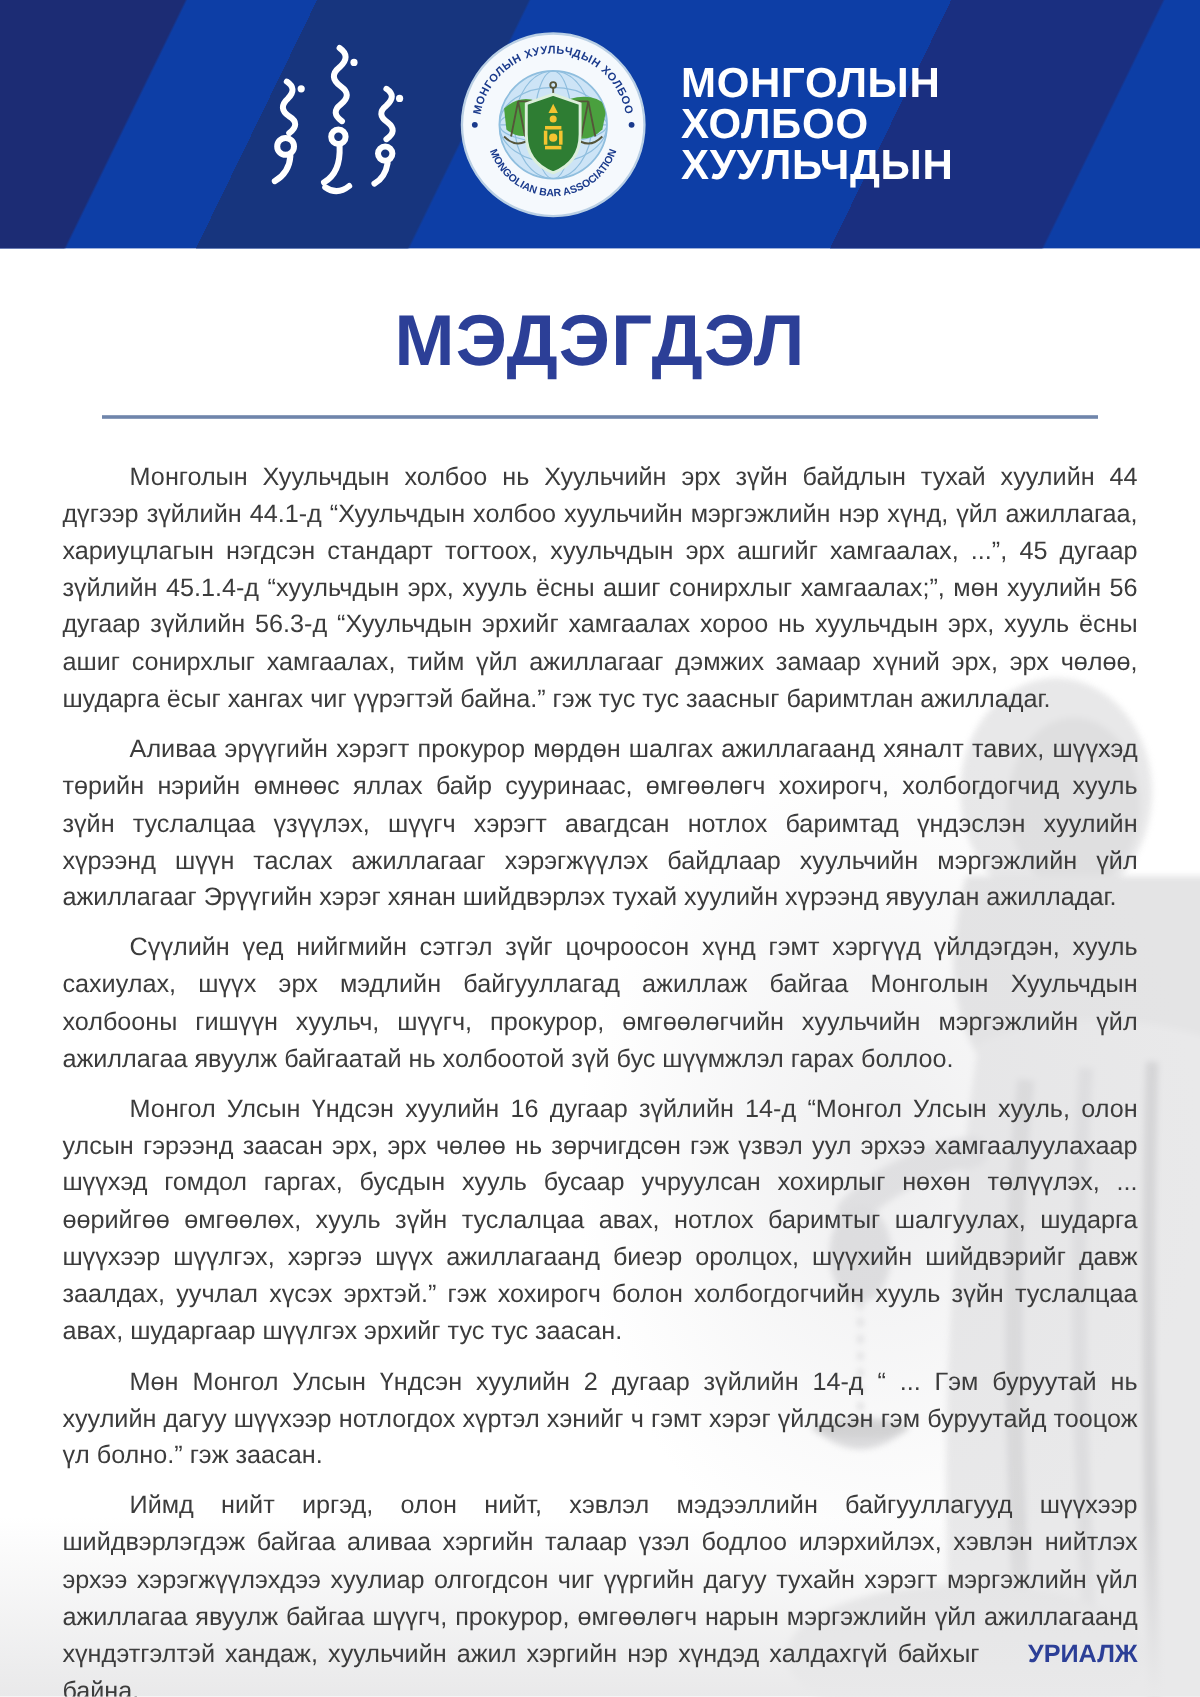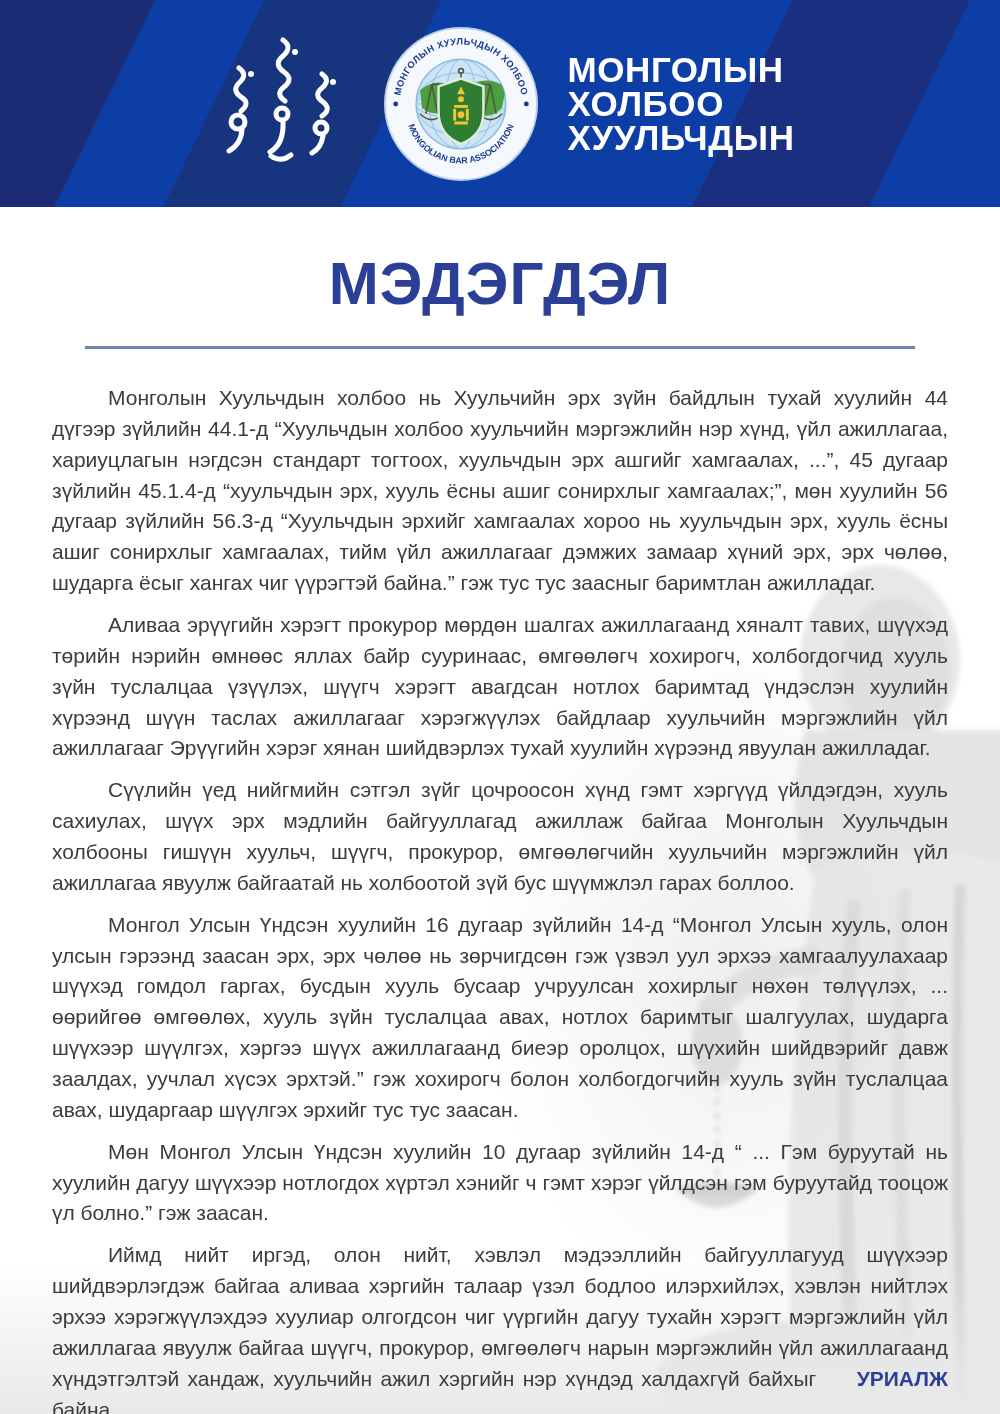--- a/index.html
+++ b/index.html
@@ -146,21 +146,21 @@
 
   <main class="content">
     <h1 class="title">МЭДЭГДЭЛ</h1>
     <div class="divider"></div>
 
     <section class="paragraphs">
       <p>Монголын Хуульчдын холбоо нь Хуульчийн эрх зүйн байдлын тухай хуулийн 44 дүгээр зүйлийн 44.1-д “Хуульчдын холбоо хуульчийн мэргэжлийн нэр хүнд, үйл ажиллагаа, хариуцлагын нэгдсэн стандарт тогтоох, хуульчдын эрх ашгийг хамгаалах, ...”, 45 дугаар зүйлийн 45.1.4-д “хуульчдын эрх, хууль ёсны ашиг сонирхлыг хамгаалах;”, мөн хуулийн 56 дугаар зүйлийн 56.3-д “Хуульчдын эрхийг хамгаалах хороо нь хуульчдын эрх, хууль ёсны ашиг сонирхлыг хамгаалах, тийм үйл ажиллагааг дэмжих замаар хүний эрх, эрх чөлөө, шударга ёсыг хангах чиг үүрэгтэй байна.” гэж тус тус заасныг баримтлан ажилладаг.</p>
       <p>Аливаа эрүүгийн хэрэгт прокурор мөрдөн шалгах ажиллагаанд хяналт тавих, шүүхэд төрийн нэрийн өмнөөс яллах байр сууринаас, өмгөөлөгч хохирогч, холбогдогчид хууль зүйн туслалцаа үзүүлэх, шүүгч хэрэгт авагдсан нотлох баримтад үндэслэн хуулийн хүрээнд шүүн таслах ажиллагааг хэрэгжүүлэх байдлаар хуульчийн мэргэжлийн үйл ажиллагааг Эрүүгийн хэрэг хянан шийдвэрлэх тухай хуулийн хүрээнд явуулан ажилладаг.</p>
       <p>Сүүлийн үед нийгмийн сэтгэл зүйг цочроосон хүнд гэмт хэргүүд үйлдэгдэн, хууль сахиулах, шүүх эрх мэдлийн байгууллагад ажиллаж байгаа Монголын Хуульчдын холбооны гишүүн хуульч, шүүгч, прокурор, өмгөөлөгчийн хуульчийн мэргэжлийн үйл ажиллагаа явуулж байгаатай нь холбоотой зүй бус шүүмжлэл гарах боллоо.</p>
       <p>Монгол Улсын Үндсэн хуулийн 16 дугаар зүйлийн 14-д “Монгол Улсын хууль, олон улсын гэрээнд заасан эрх, эрх чөлөө нь зөрчигдсөн гэж үзвэл уул эрхээ хамгаалуулахаар шүүхэд гомдол гаргах, бусдын хууль бусаар учруулсан хохирлыг нөхөн төлүүлэх, ... өөрийгөө өмгөөлөх, хууль зүйн туслалцаа авах, нотлох баримтыг шалгуулах, шударга шүүхээр шүүлгэх, хэргээ шүүх ажиллагаанд биеэр оролцох, шүүхийн шийдвэрийг давж заалдах, уучлал хүсэх эрхтэй.” гэж хохирогч болон холбогдогчийн хууль зүйн туслалцаа авах, шударгаар шүүлгэх эрхийг тус тус заасан.</p>
-      <p>Мөн Монгол Улсын Үндсэн хуулийн 10 дугаар зүйлийн 14-д “ ... Гэм буруутай нь хуулийн дагуу шүүхээр нотлогдох хүртэл хэнийг ч гэмт хэрэг үйлдсэн гэм буруутайд тооцож үл болно.” гэж заасан.</p>
+      <p>Мөн Монгол Улсын Үндсэн хуулийн 2 дугаар зүйлийн 14-д “ ... Гэм буруутай нь хуулийн дагуу шүүхээр нотлогдох хүртэл хэнийг ч гэмт хэрэг үйлдсэн гэм буруутайд тооцож үл болно.” гэж заасан.</p>
       <p><span>Иймд нийт иргэд, олон нийт, хэвлэл мэдээллийн байгууллагууд шүүхээр шийдвэрлэгдэж байгаа аливаа хэргийн талаар үзэл бодлоо илэрхийлэх, хэвлэн нийтлэх эрхээ хэрэгжүүлэхдээ хуулиар олгогдсон чиг үүргийн дагуу тухайн хэрэгт мэргэжлийн үйл ажиллагаа явуулж байгаа шүүгч, прокурор, өмгөөлөгч нарын мэргэжлийн үйл ажиллагаанд хүндэтгэлтэй хандаж, хуульчийн ажил хэргийн нэр хүндэд халдахгүй байхыг </span><strong class="em">УРИАЛЖ</strong><span> байна.</span></p>
     </section>
 
     <footer class="sign">
       <div>МОНГОЛЫН ХУУЛЬЧДЫН ХОЛБООНЫ ХУУЛЬЧДЫН ЭРХ,</div>
       <div>ХУУЛЬ ЁСНЫ АШИГ ХОЛБООНЫ ХАМГААЛАХ ХОРОО</div>
     </footer>
   </main>
 </div>
 

